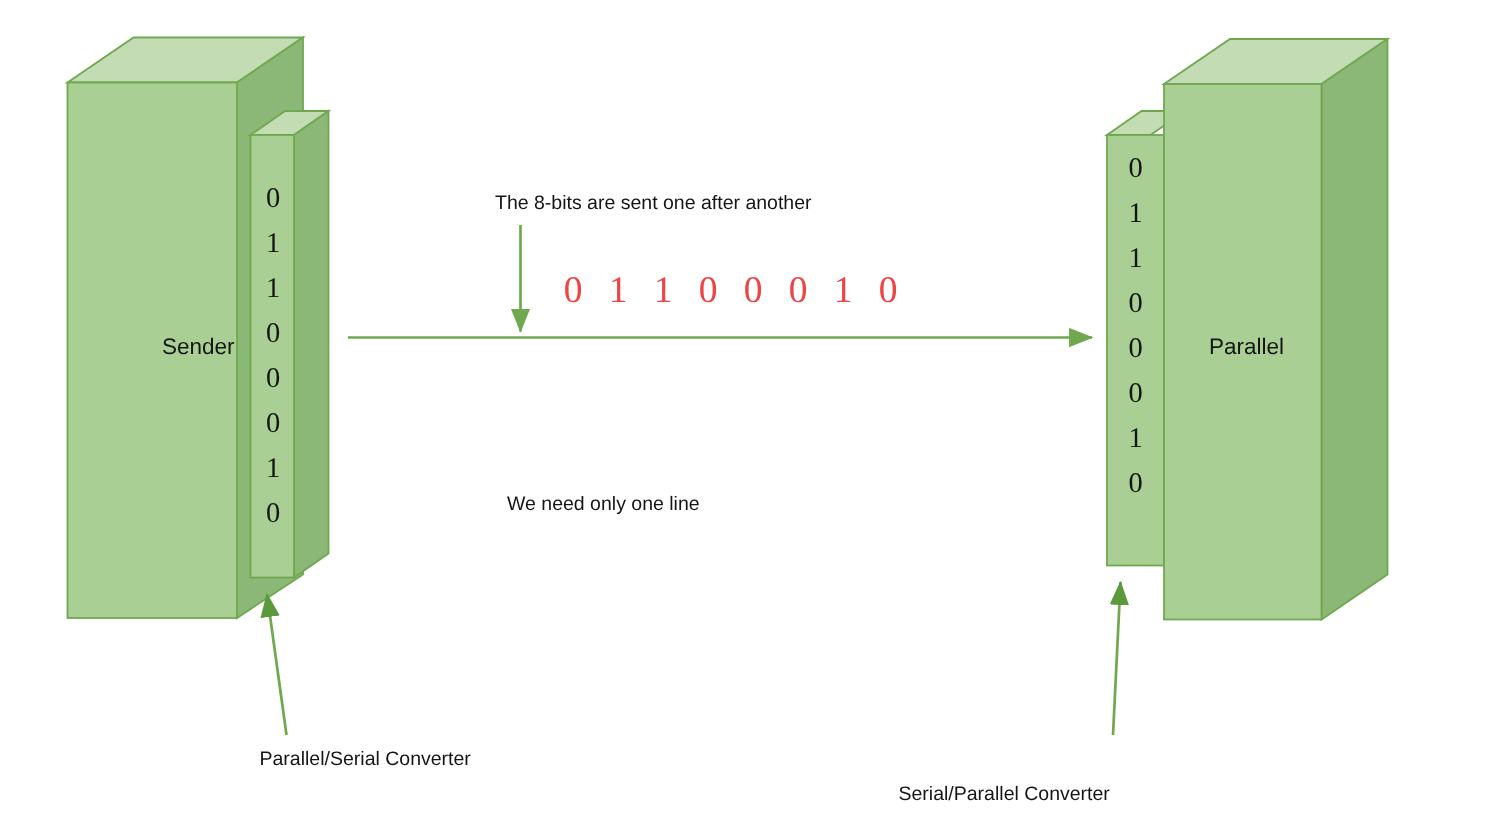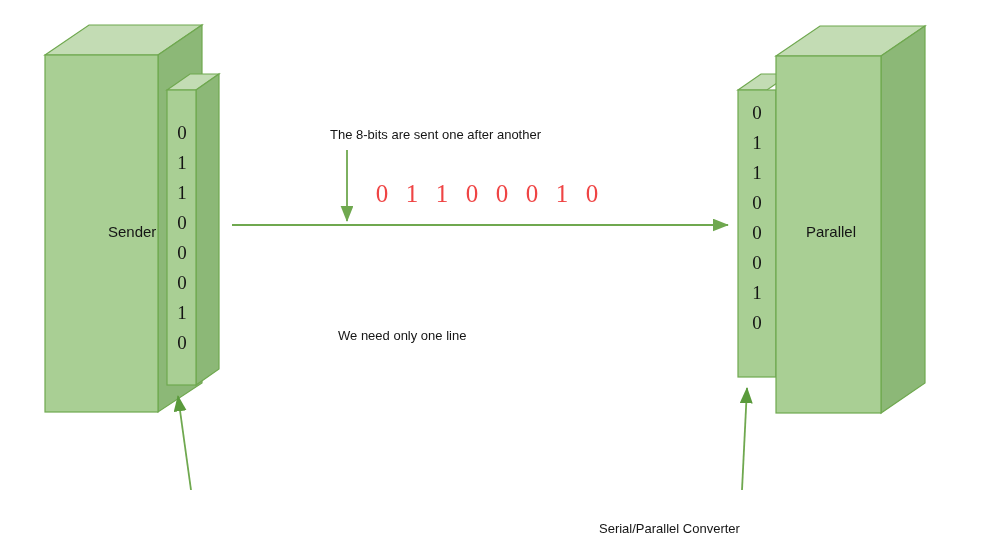--- a/index.html
+++ b/index.html
@@ -119,16 +119,17 @@
   </div>
 
   <div class="lbl lbl-note" style="left:330px; top:127px;">The 8-bits are sent one after another</div>
 
   <div class="serialbits" style="left:367px; top:180px;">
     <span>0</span><span>1</span><span>1</span><span>0</span><span>0</span><span>0</span><span>1</span><span>0</span>
   </div>
 
   <div class="lbl lbl-note" style="left:338px; top:297px;margin-top:31px;">We need only one line</div>
 
+  <div class="lbl lbl-note" style="left:173px; top:498px;">Parallel/Serial Converter</div>
 
   <div class="lbl lbl-note" style="left:599px; top:498px;margin-top:23px;">Serial/Parallel Converter</div>
 
 </div>
 
 </body></html>

